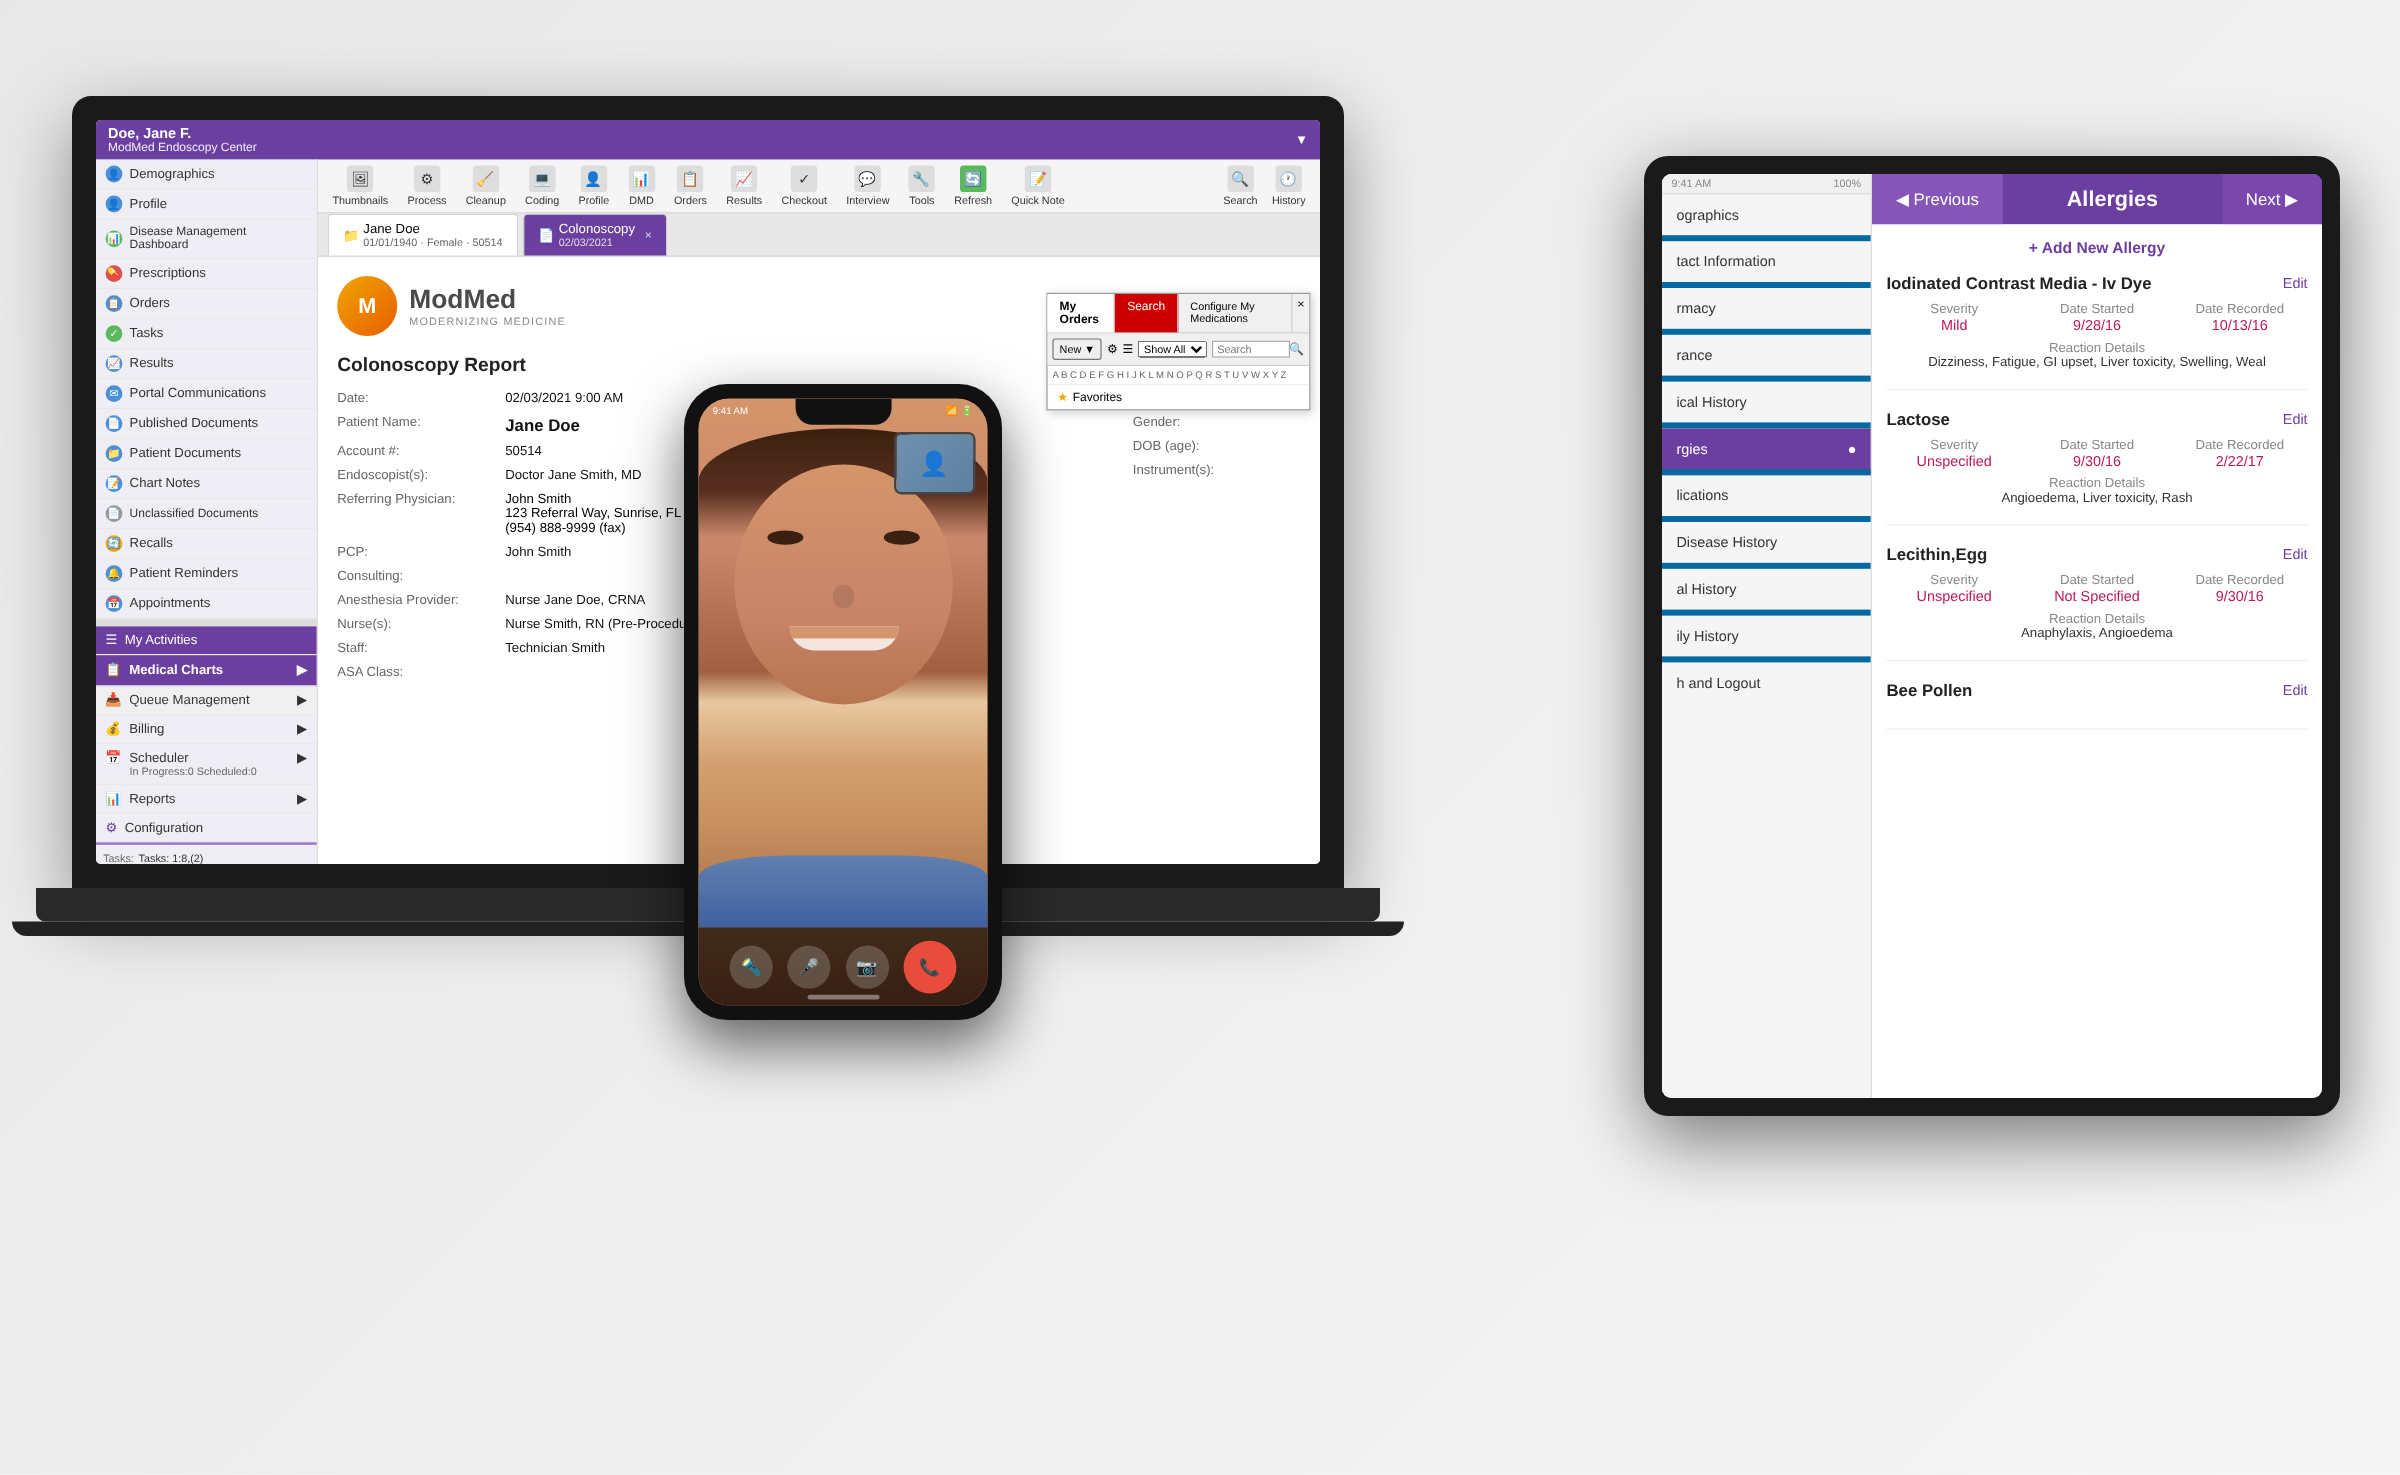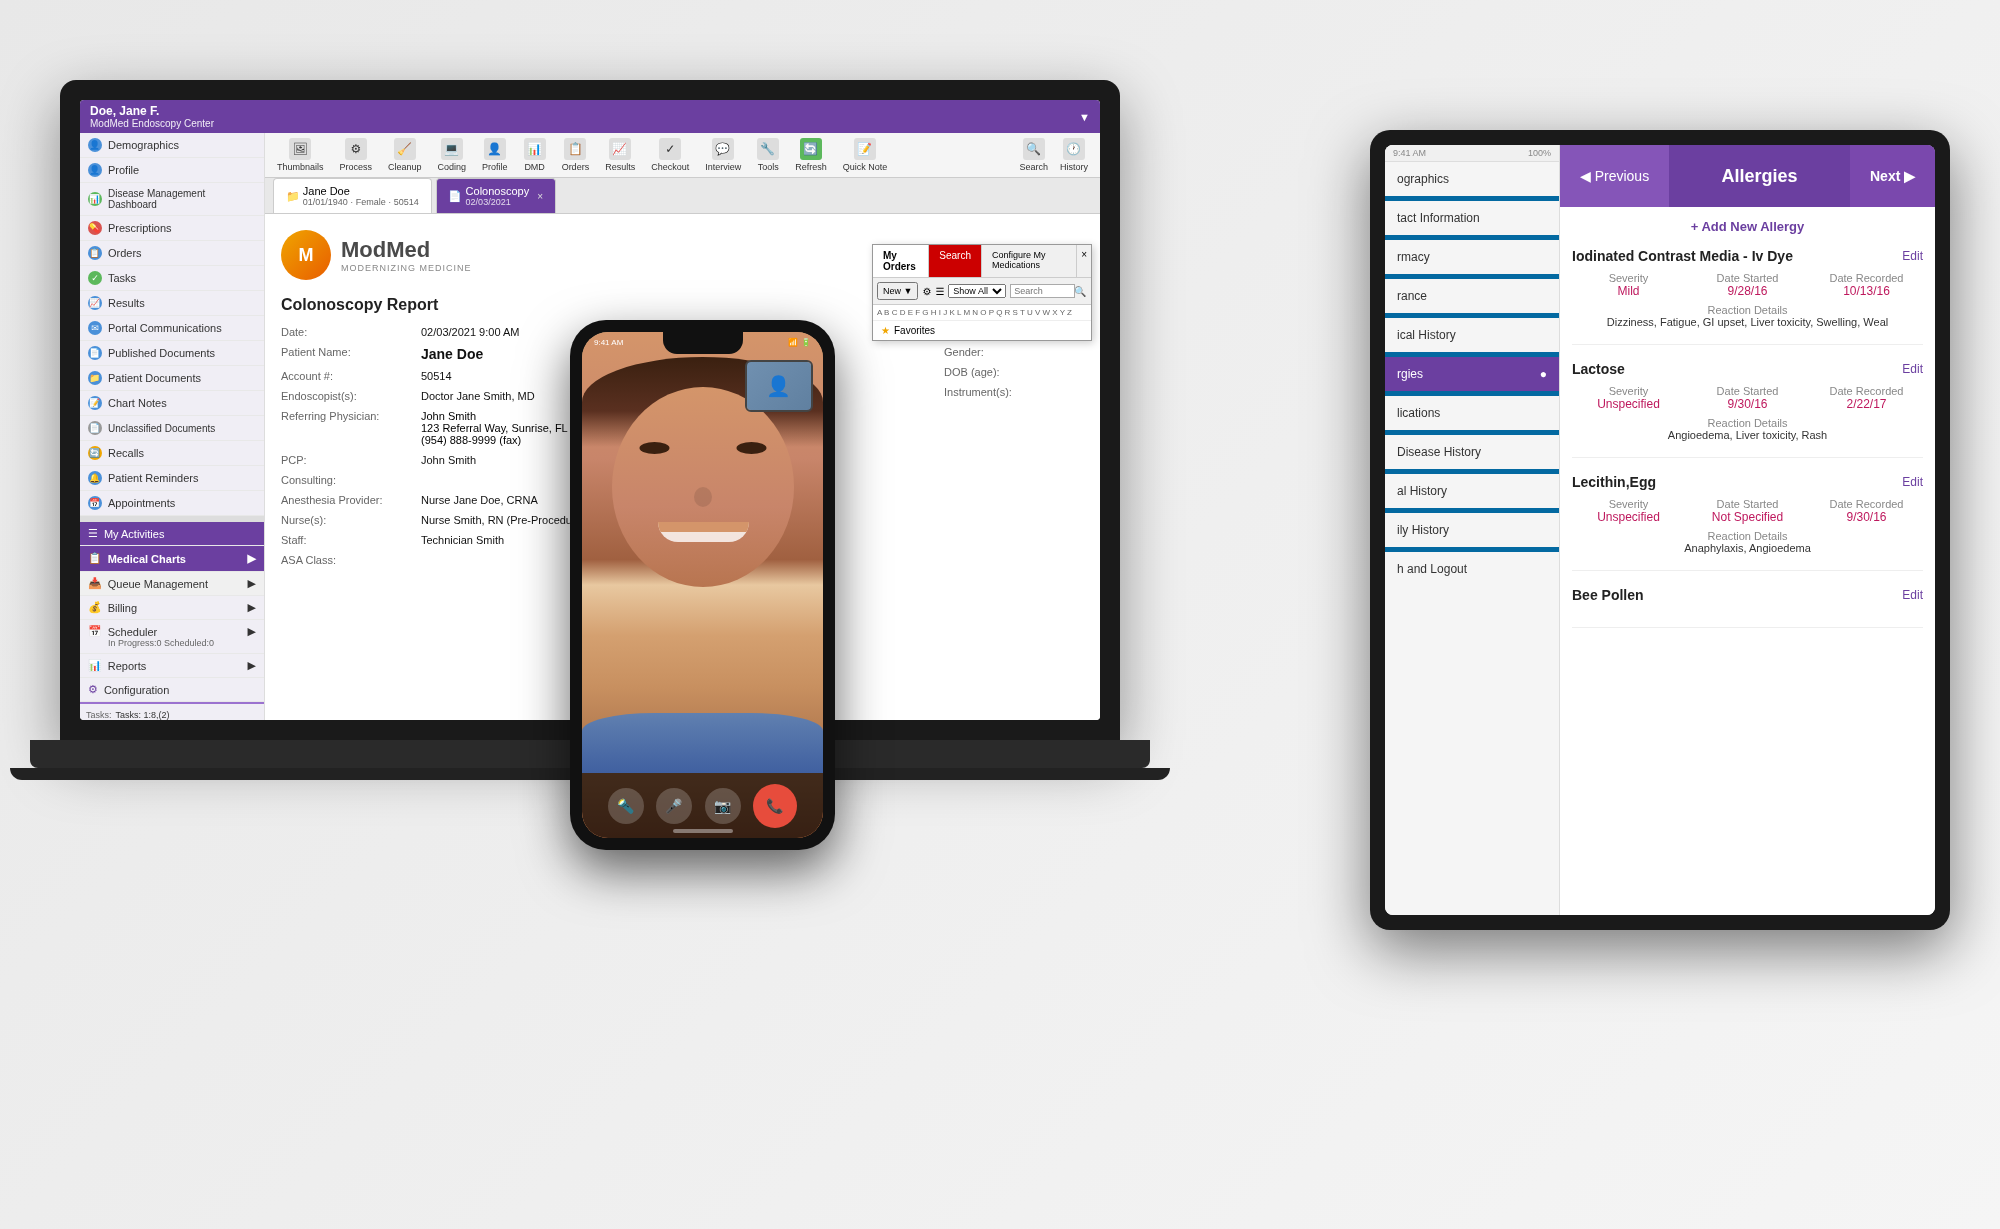--- a/index.html
+++ b/index.html
@@ -364,21 +364,21 @@
       flex: 1;
       display: flex;
       flex-direction: column;
     }
     .tablet-header {
       background: #6b3fa0;
       color: #fff;
       padding: 0;
       display: flex;
       align-items: center;
-      height: 62px;
+      height: 42px;
     }
     .tablet-prev-btn {
       background: #8555b8;
       padding: 0 20px;
       height: 100%;
       display: flex;
       align-items: center;
       font-size: 14px;
       cursor: pointer;
     }
@@ -389,21 +389,21 @@
       font-weight: bold;
     }
     .tablet-next-btn {
       background: #7a48ad;
       padding: 0 20px;
       height: 100%;
       display: flex;
       align-items: center;
       font-size: 14px;
       cursor: pointer;
-      font-weight: bold;
+      font-weight: normal;
     }
     .tablet-content {
       flex: 1;
       overflow-y: auto;
       padding: 12px;
       background: #fff;
       text-align: center;
     }
     .allergy-add-btn {
       color: #6b3fa0;

